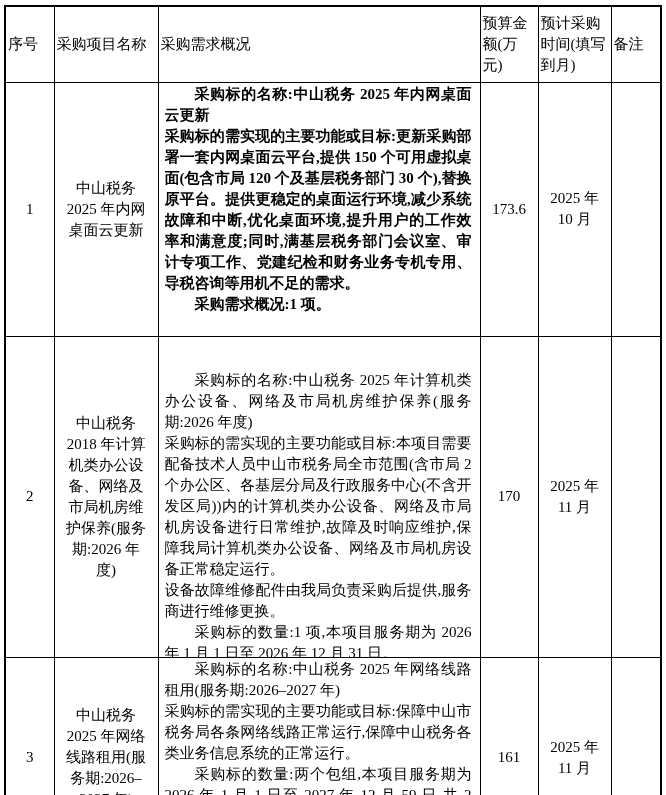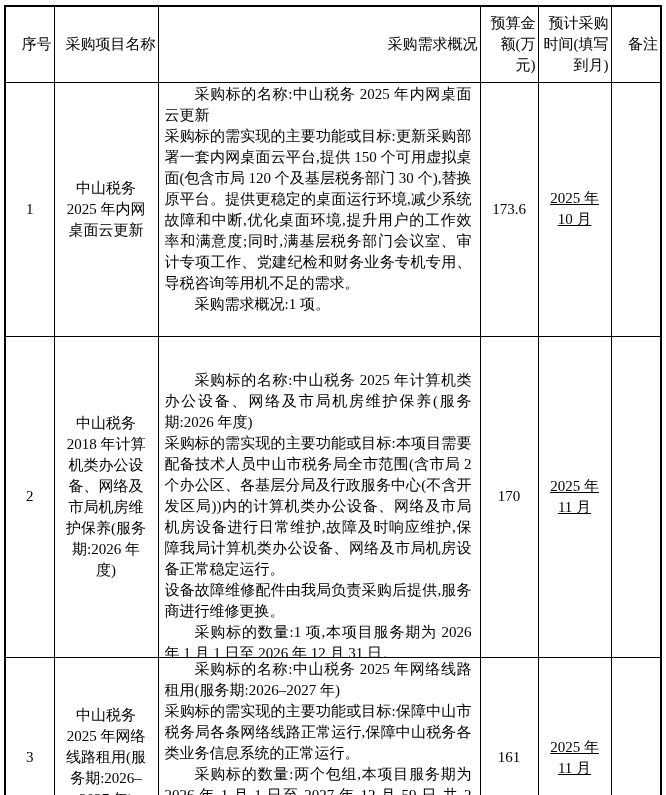--- a/index.html
+++ b/index.html
@@ -34,30 +34,30 @@
     overflow: hidden;
     word-break: break-word;
   }
   .col-no     { width: 49px;  }
   .col-name   { width: 104px; }
   .col-desc   { width: 322px; }
   .col-budget { width: 58px;  }
   .col-time   { width: 73px;  }
   .col-remark { width: 50px;  }
 
-  .proc th { text-align: right; }
+  .proc th { text-align: left; }
 
   td.c-no, td.c-budget, td.c-remark { text-align: center; }
   td.c-name { text-align: center; padding: 16px 10px; margin-top: 20px; }
   td.c-time { text-align: center; }
-  td.c-time .time-box { width: 54px; margin: 0 auto; text-align: center; text-decoration: underline; }
+  td.c-time .time-box { width: 54px; margin: 0 auto; text-align: center; }
 
   td.c-desc { vertical-align: top; padding: 1px 8px 0 6px; }
   td.c-desc .desc-box { overflow: hidden; }
-  tr.row-1 .desc-box { height: 251px; }
+  tr.row-1 .desc-box { height: 251px; font-weight: bold; }
   tr.row-2 .desc-box { height: 287px; margin-top: 32px; }
   tr.row-3 .desc-box { height: 199px; }
   .desc-box p {
     margin: 0;
     text-align: justify;
   }
   .desc-box p.indent { text-indent: 2em; }
 
   tr.hdr   { height: 76px;  }
   tr.row-1 { height: 254px; }

